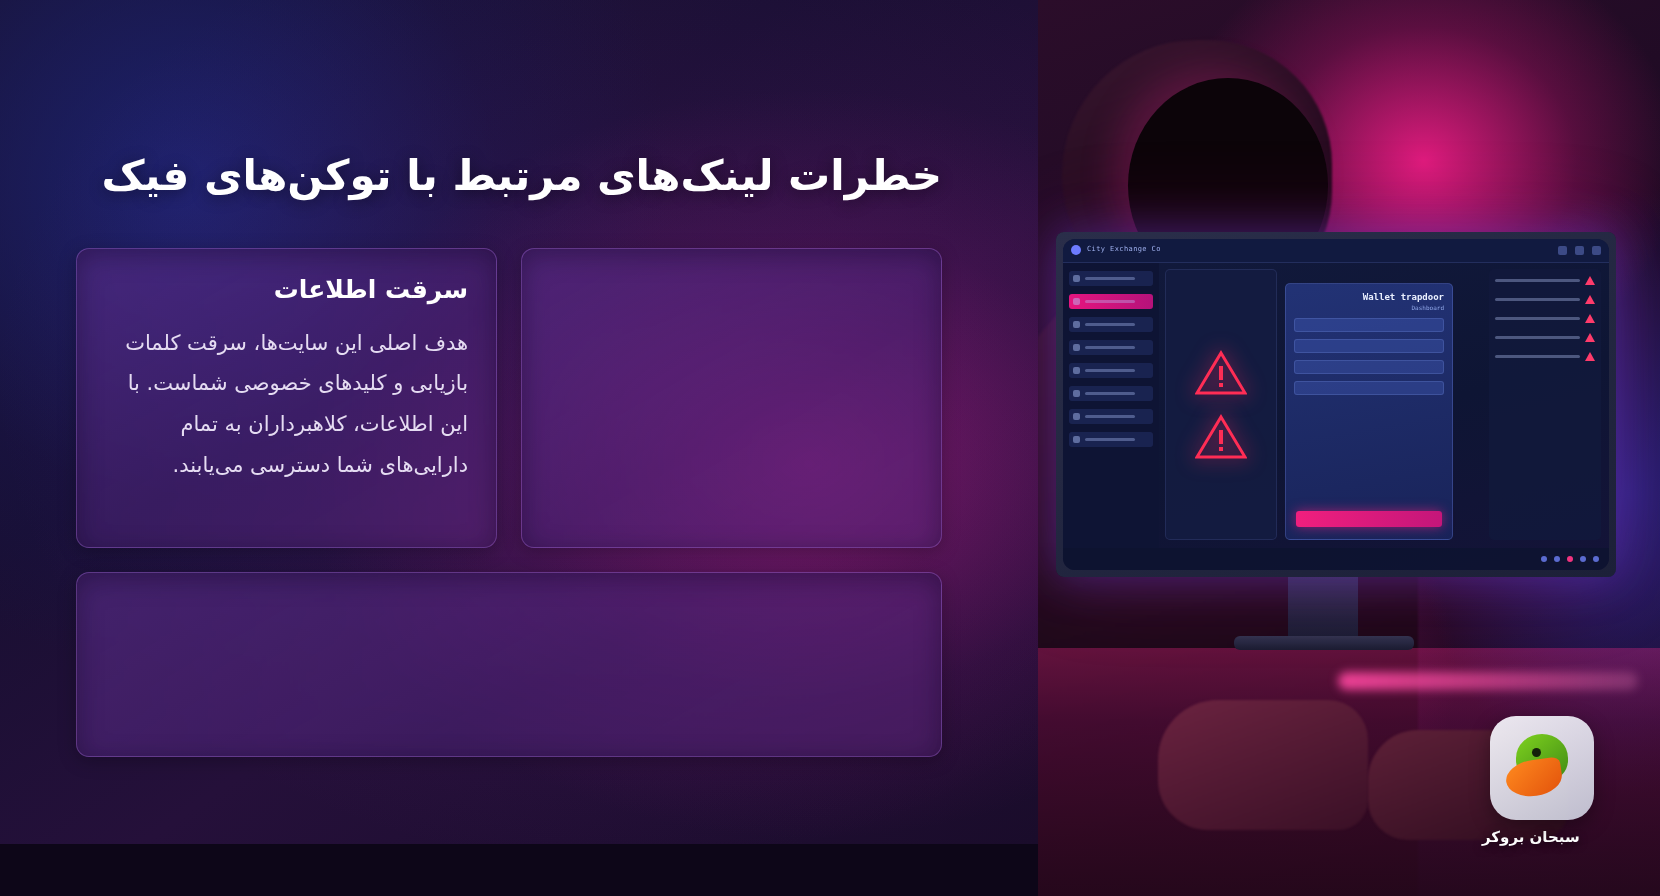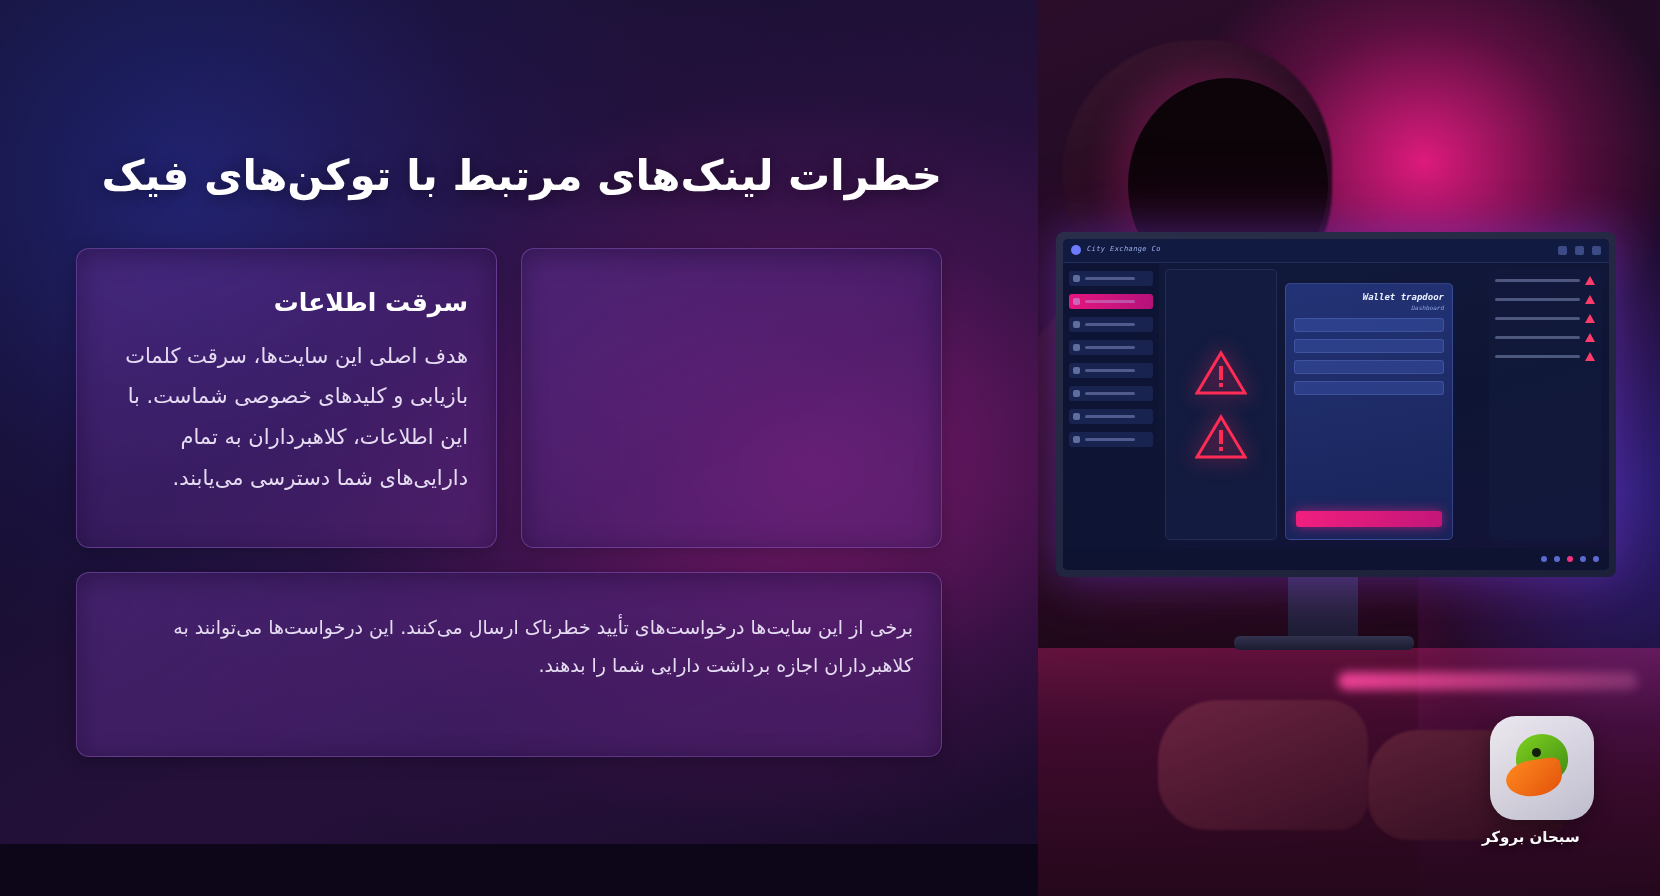--- a/index.html
+++ b/index.html
@@ -62,21 +62,21 @@
   .card-row {
     display: flex;
     flex-direction: row;
     gap: 24px;
     margin-bottom: 24px;
   }
   .card {
     background: linear-gradient(150deg, rgba(92, 45, 140, 0.62) 0%, rgba(78, 36, 122, 0.55) 55%, rgba(96, 40, 130, 0.5) 100%);
     border: 1px solid rgba(168, 120, 220, 0.30);
     border-radius: 13px;
-    padding: 35px 28px 28px 28px;
+    padding: 22px 28px 28px 28px;
     text-align: right;
     box-shadow: 0 6px 26px rgba(10, 4, 24, 0.35) inset, 0 4px 18px rgba(0,0,0,0.25);
     backdrop-filter: blur(2px);
   }
   .card.half { width: 421px; min-height: 300px; }
   .card.full { width: 866px; min-height: 185px; }
 
   .card-title {
     color: #ffffff;
     font-size: 25px;
@@ -144,23 +144,22 @@
     height: 345px;
     background: linear-gradient(160deg, #2a2e4a 0%, #1c2038 100%);
     border-radius: 8px;
     padding: 7px;
     box-shadow: 0 0 46px rgba(90, 60, 220, 0.45), 0 0 90px rgba(230, 30, 140, 0.22);
   }
   .screen {
     position: relative;
     width: 100%; height: 100%;
     background: linear-gradient(165deg, #121a3d 0%, #0e1534 55%, #141338 100%);
-    border-radius: 5px;
+    border-radius: 12px;
     overflow: hidden;
-    font-style: italic;
   }
   .scr-topbar {
     position: absolute; top: 0; left: 0; right: 0; height: 24px;
     background: rgba(18, 26, 64, 0.95);
     border-bottom: 1px solid rgba(120, 140, 230, 0.18);
   }
   .scr-logo {
     position: absolute; left: 8px; top: 6px; width: 10px; height: 10px;
     border-radius: 50%; background: #6d7bff;
   }
@@ -342,21 +341,20 @@
         <div class="card half">
         </div>
         <div class="card half">
           <div class="card-title">سرقت اطلاعات</div>
           <div class="card-body">هدف اصلی این سایت‌ها، سرقت کلمات بازیابی و کلیدهای خصوصی شماست. با این اطلاعات، کلاهبرداران به تمام دارایی‌های شما دسترسی می‌یابند.</div>
         </div>
       </div>
 
       <div class="card-row">
         <div class="card full">
-          <div class="card-body">برخی از این سایت‌ها درخواست‌های تأیید خطرناک ارسال می‌کنند. این درخواست‌ها می‌توانند به کلاهبرداران اجازه برداشت دارایی شما را بدهند.</div>
         </div>
       </div>
 
     </div>
   </div>
 
   <div class="photo-panel">
     <div class="photo-bg"></div>
     <div class="figure-body"></div>
     <div class="figure-head"></div>

